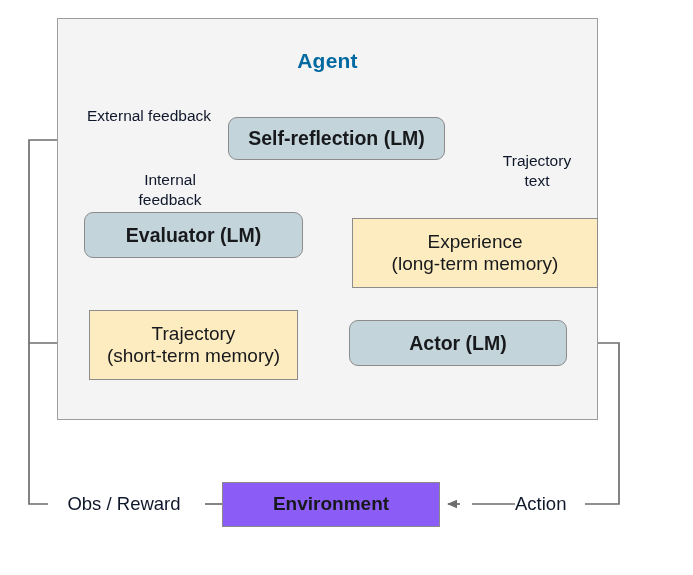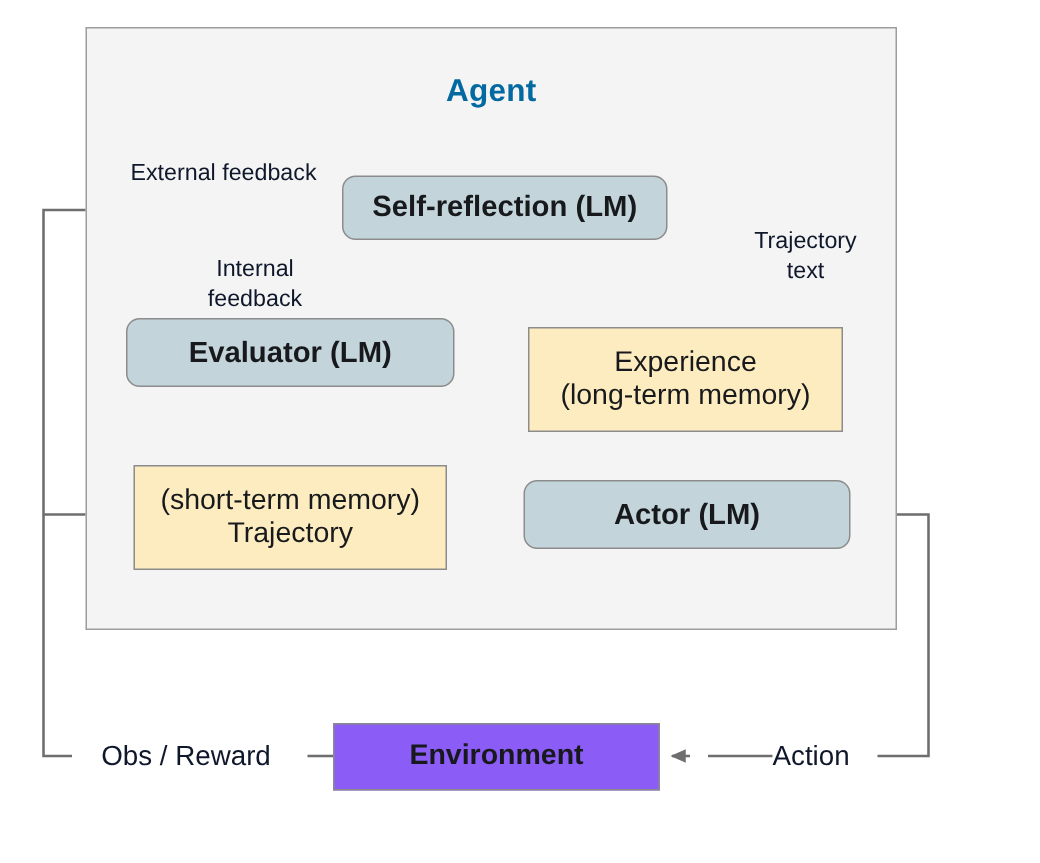--- a/index.html
+++ b/index.html
@@ -138,28 +138,28 @@
 text</div>
 
   <div class="node node-lm" style="left:228px; top:117px; width:217px; height:43px;">
     <span>Self-reflection (LM)</span>
   </div>
 
   <div class="node node-lm" style="left:84px; top:212px; width:219px; height:46px;">
     <span>Evaluator (LM)</span>
   </div>
 
-  <div class="node node-mem" style="left:352px; top:218px; width:210px; height:70px; flex-direction:column;">
+  <div class="node node-mem" style="left:352px; top:218px; width:246px; height:70px; flex-direction:column;">
     <span>Experience</span>
     <span>(long-term memory)</span>
   </div>
 
   <div class="node node-mem" style="left:89px; top:310px; width:209px; height:70px; flex-direction:column;">
+    <span>Trajectory</span>
     <span>(short-term memory)</span>
-    <span>Trajectory</span>
   </div>
 
   <div class="node node-lm" style="left:349px; top:320px; width:218px; height:46px;">
     <span>Actor (LM)</span>
   </div>
 
   <div class="edge-label big label-bg-white" style="left:48px; top:492px; width:152px; text-align:center;">Obs / Reward</div>
 
   <div class="node node-env" style="left:222px; top:482px; width:218px; height:45px;">
     <span>Environment</span>

